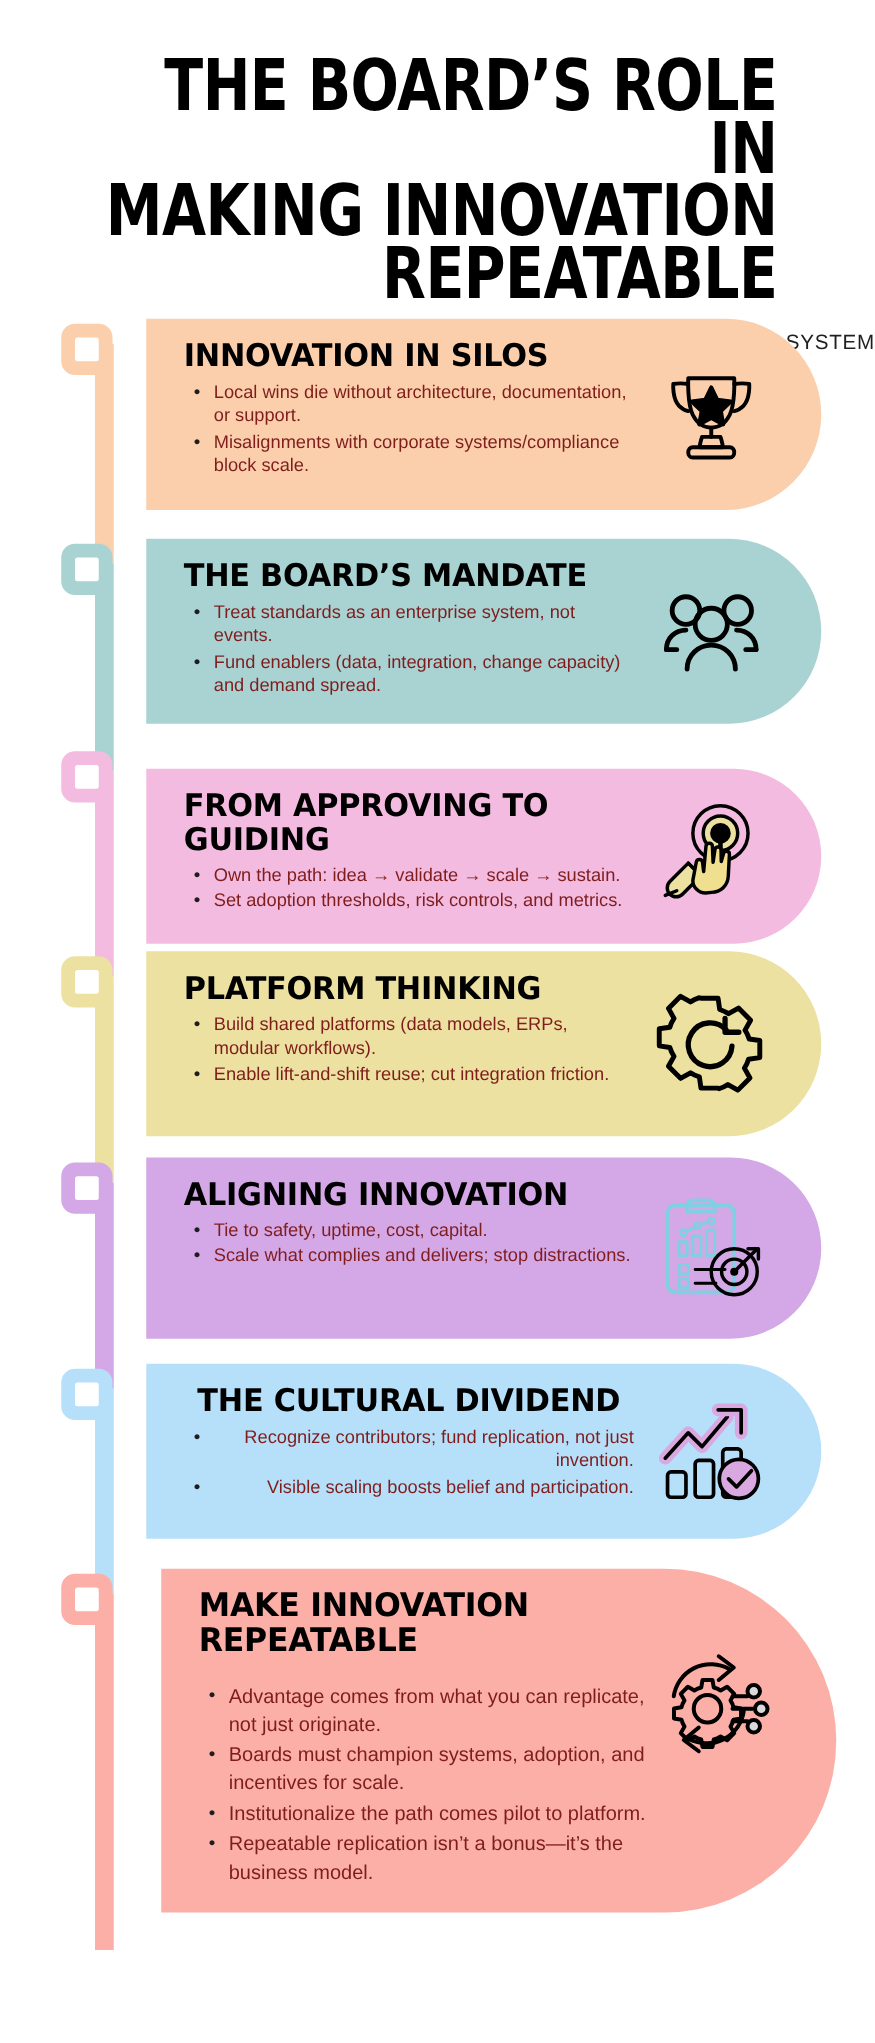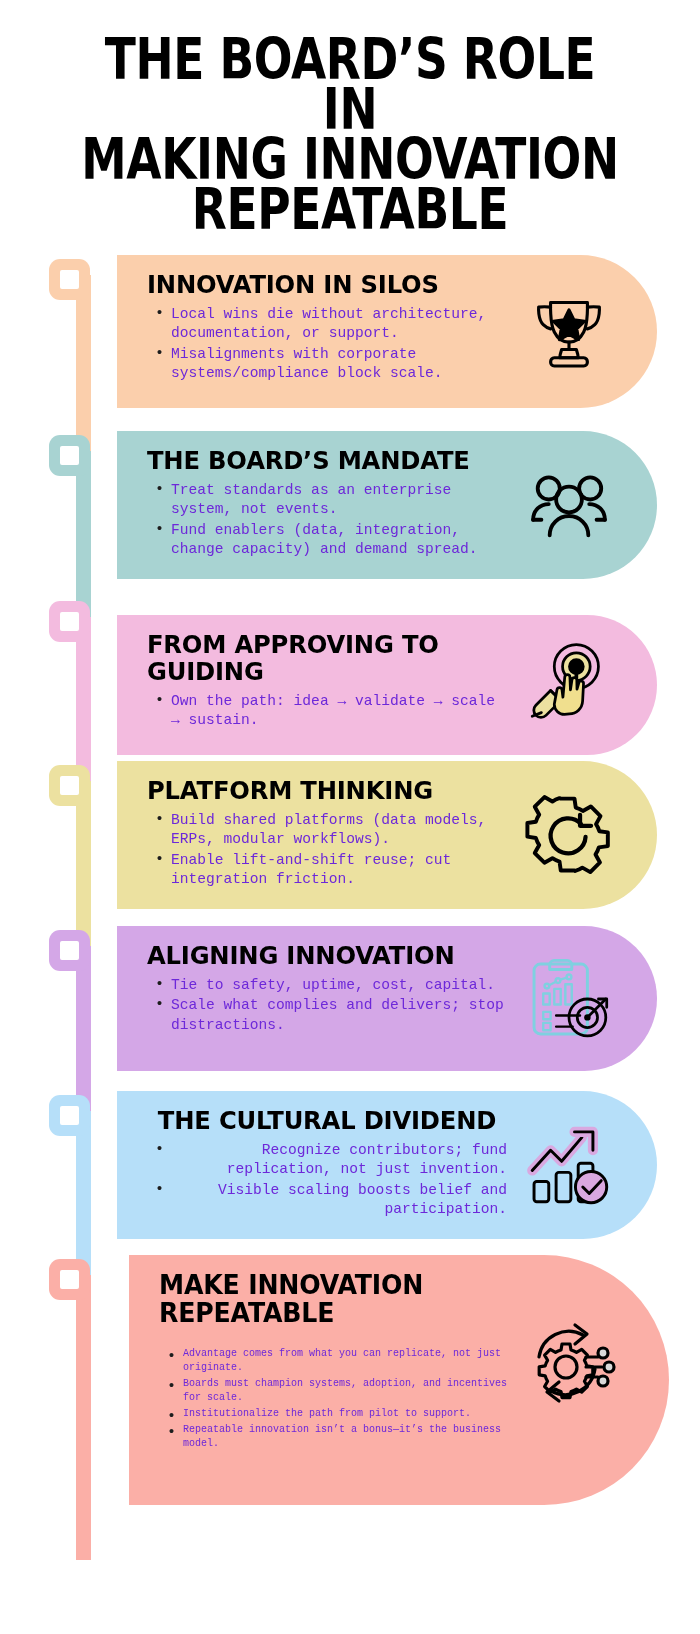--- a/index.html
+++ b/index.html
@@ -5,21 +5,21 @@
   * { margin:0; padding:0; box-sizing:border-box; }
   html,body { background:#ffffff; }
   body {
     width:700px; height:1634px;
     font-family:"Liberation Sans", sans-serif;
     position:relative; overflow:hidden;
     color:#1a1a1a;
   }
 
   
-  .header { padding-top:34px; text-align:center; }
+  .header { padding-top:44px; text-align:right; }
   .title {
     font-family:"DejaVu Sans", sans-serif;
     font-weight:bold;
     font-size:57px;
     line-height:0.88;
     letter-spacing:-0.5px;
     transform:scaleX(0.80);
     transform-origin:center top;
     color:#000;
     padding:0 10px;
@@ -82,33 +82,32 @@
     transform-origin:left center;
     margin-bottom:7px;
   }
   .card.tall h2 { font-size:26px; margin-bottom:20px; }
 
   .card ul { list-style:none; padding-left:22px; }
   .card li {
     position:relative;
     font-size:14.6px;
     line-height:1.33;
-    color:#6d28d9;
+    color:#7f1d1d;
     margin-bottom:1px;
     padding-left:2px;
-    font-family:Liberation Mono, monospace;
   }
   .card li::before {
     content:"•";
     position:absolute;
     left:-14px; top:-1px;
     font-size:15px;
     color:#1d1d1d;
   }
-  .card.tall li { font-size:10px; line-height:1.40; margin-bottom:2px; }
+  .card.tall li { font-size:16px; line-height:1.40; margin-bottom:2px; }
 
   
   .icon {
     position:absolute;
     right:42px;
     top:50%;
     transform:translateY(-50%);
     width:92px; height:92px;
     pointer-events:none;
   }
@@ -183,20 +182,21 @@
     <div class="stem" style="top:362px;height:164px;background:#F3BBDF;"></div>
 
     <div class="marker" style="top:346px;background:#F3BBDF;">
       <div class="inner"></div>
     </div>
 
     <div class="card" style="top:360px;min-height:140px;background:#F3BBDF;">
       <h2>FROM APPROVING TO GUIDING</h2>
       <ul>
         <li>Own the path: idea → validate → scale → sustain.</li>
+          <li>Set adoption thresholds, risk controls, and metrics.</li>
       </ul>
       <div class="icon">
           <svg viewBox="0 0 100 100" fill="none" stroke="#000" stroke-width="3" stroke-linecap="round" stroke-linejoin="round">
      <circle cx="58" cy="30" r="24"></circle>
      <circle cx="58" cy="30" r="15" fill="#ECE1A0"></circle>
      <circle cx="58" cy="30" r="7.5" fill="#000"></circle>
      <path d="M58 30v24" stroke-width="4"></path>
      <path d="M14 72l16-16 11 11-16 16c-3 3-8 3-11 0s-3-8 0-11z" fill="#ECE1A0"></path>
      <path d="M30 56l11 11"></path>
      <path d="M45 82c-6 0-11-5-11-11l3-16c.6-3 5-3 5.4.3l1 8 2-22c.4-3.4 5.4-3.4 5.6 0l.6 14 1.6-11c.5-3.2 5.3-3 5.3.3l.2 10 2-7c.7-3 5.3-2.4 5.1.8l-1 19c-.4 8-6.6 14-14.4 14z" fill="#F0DF8E"></path>
@@ -296,22 +296,22 @@
 
     <div class="marker" style="top:1004px;background:#FBAFA7;">
       <div class="inner"></div>
     </div>
 
     <div class="card tall" style="top:1000px;min-height:250px;background:#FBAFA7;">
       <h2>MAKE INNOVATION REPEATABLE</h2>
       <ul>
         <li>Advantage comes from what you can replicate, not just originate.</li>
           <li>Boards must champion systems, adoption, and incentives for scale.</li>
-          <li>Institutionalize the path from pilot to support.</li>
-          <li>Repeatable innovation isn’t a bonus—it’s the business model.</li>
+          <li>Institutionalize the path comes pilot to platform.</li>
+          <li>Repeatable replication isn’t a bonus—it’s the business model.</li>
       </ul>
       <div class="icon">
           <svg viewBox="0 0 100 100" fill="none" stroke="#000" stroke-width="3.2" stroke-linecap="round" stroke-linejoin="round">
      <path d="M18 44a30 30 0 0 1 44-22"></path>
      <path d="M54 12l12 9-12 10" fill="none"></path>
      <path d="M74 56a30 30 0 0 1-44 22"></path>
      <path d="M38 88l-12-9 12-10" fill="none"></path>
      <path d="M42 32h8l1 6c2 .5 3.8 1.3 5.5 2.4l5.2-3 5.7 5.7-3 5.2c1.1 1.7 1.9 3.5 2.4 5.5l6 1v8l-6 1c-.5 2-1.3 3.8-2.4 5.5l3 5.2-5.7 5.7-5.2-3c-1.7 1.1-3.5 1.9-5.5 2.4l-1 6h-8l-1-6c-2-.5-3.8-1.3-5.5-2.4l-5.2 3-5.7-5.7 3-5.2c-1.1-1.7-1.9-3.5-2.4-5.5l-6-1v-8l6-1c.5-2 1.3-3.8 2.4-5.5l-3-5.2 5.7-5.7 5.2 3c1.7-1.1 3.5-1.9 5.5-2.4z" transform="translate(-1,-1)"></path>
      <circle cx="45" cy="54" r="11"></circle>
      <path d="M65 44h12M65 54h16M65 64h12"></path>

